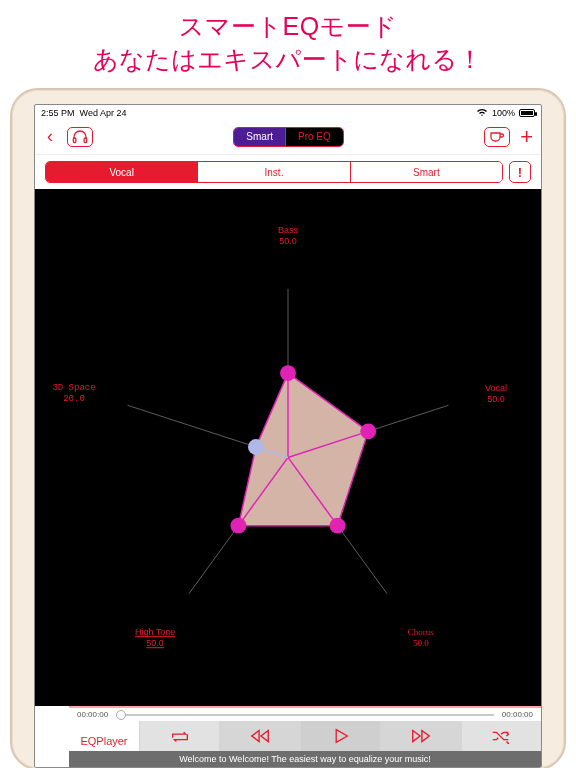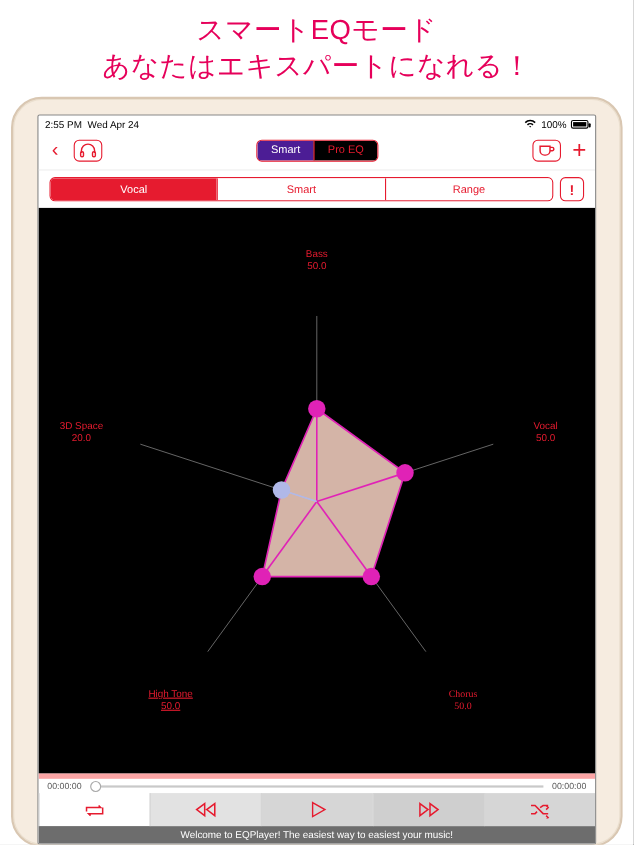--- a/index.html
+++ b/index.html
@@ -27,21 +27,21 @@
   .seg .seg-item + .seg-item { border-left: 1px solid #e61b2f; }
   .plus { color: #e61b2f; font-size: 22px; line-height: 20px; }
   .tabs-row { display: flex; align-items: stretch; padding: 6px 10px; gap: 6px; }
   .tabs { flex: 1; display: flex; border: 1px solid #e61b2f; border-radius: 5px; overflow: hidden; height: 22px; }
   .tab { flex: 1; font-size: 10px; display: flex; align-items: center; justify-content: center; color: #e61b2f; background: #fff; }
   .tab.active { background: #e61b2f; color: #fff; }
   .tab + .tab { border-left: 1px solid #e61b2f; }
   .alert-btn { width: 22px; height: 22px; border: 1px solid #e61b2f; border-radius: 5px; color: #e61b2f; display: flex; align-items: center; justify-content: center; font-size: 13px; font-weight: 700; }
   .chart { flex: 1; position: relative; background: #000000; }
   .axis-label { position: absolute; font-size: 9px; color: #e61b2f; text-align: center; line-height: 1.2; white-space: nowrap; }
-  .bottom { border-top: 5px solid #fca5a5; }
+  .bottom { border-top: 2px solid #fca5a5; margin-left: 34px; }
   .time-row { display: flex; align-items: center; padding: 2px 8px; font-size: 8px; color: #555; }
   .slider { flex: 1; margin: 0 8px; height: 2px; background: #c9c9c9; position: relative; }
   .slider .thumb { position: absolute; left: 0; top: -4px; width: 10px; height: 10px; border-radius: 50%; background: #fff; border: 1px solid #aaa; }
   .controls { display: flex; height: 30px; }
   .brand { width: 70px; display: flex; align-items: flex-end; justify-content: center; font-size: 11px; color: #e61b2f; padding-bottom: 4px; background: #fff; }
   .ctrl { flex: 1; display: flex; align-items: center; justify-content: center; border-left: 1px solid #d5d5d5; color: #e61b2f; }
   .ctrl svg { width: 22px; height: 16px; }
   .ctrl:nth-child(2){ background:#e2e2e2 } .ctrl:nth-child(3){ background:#d6d6d6 } .ctrl:nth-child(4){ background:#cfcfcf } .ctrl:nth-child(5){ background:#d6d6d6 } .ctrl:nth-child(6){ background:#e2e2e2 }
   .ticker { height: 16px; background: #6d6d6d; color: #fff; font-size: 9px; display: flex; align-items: center; justify-content: center; }
   .radar-node { fill: #e022b6; }
@@ -102,22 +102,22 @@
               <path d="M11 3h2a1.5 1.5 0 0 1 0 3h-2" fill="none" stroke="#e61b2f" stroke-width="1.3"></path>
             </svg>
         </span>
         <span class="plus">+</span>
       </div>
     </div>
 
     <div class="tabs-row">
       <div class="tabs">
         <div class="tab active">Vocal</div>
+        <div class="tab">Inst.</div>
         <div class="tab">Smart</div>
-        <div class="tab">Range</div>
       </div>
       <div class="alert-btn">!</div>
     </div>
 
     <div class="chart">
       <svg id="radar-svg" width="100%" height="100%" viewBox="0 0 510 470">
           <line class="gridline" x1="255" y1="245" x2="255" y2="75"></line>
           <line class="gridline" x1="255" y1="245" x2="416.67960777017606" y2="192.46711095625895"></line>
           <line class="gridline" x1="255" y1="245" x2="354.9234928897204" y2="382.5328890437411"></line>
           <line class="gridline" x1="255" y1="245" x2="155.07650711027958" y2="382.5328890437411"></line>
@@ -132,33 +132,34 @@
           <circle class="radar-node" cx="335.83980388508803" cy="218.73355547812946" r="8"></circle>
           <circle class="radar-node" cx="304.96174644486024" cy="313.76644452187054" r="8"></circle>
           <circle class="radar-node" cx="205.0382535551398" cy="313.76644452187054" r="8"></circle>
           <circle class="radar-node-weak" cx="222.66407844596478" cy="234.4934221912518" r="8"></circle>
         </svg>
       <div id="radar-labels">
           <div class="axis-label" style="left: 50%; top: 9.14894%; transform: translate(-50%, -50%);">Bass<br>50.0</div>
           <div class="axis-label" style="left: 91.1136%; top: 39.6739%; transform: translate(-50%, -50%);">Vocal<br>50.0</div>
           <div class="axis-label" style="left: 76.2595%; top: 86.9219%; transform: translate(-50%, -50%); font-family: Liberation Serif, serif;">Chorus<br>50.0</div>
           <div class="axis-label" style="left: 23.7405%; top: 86.9219%; transform: translate(-50%, -50%); text-decoration: underline;">High Tone<br>50.0</div>
-          <div class="axis-label" style="left: 7.70988%; top: 39.6739%; transform: translate(-50%, -50%);">3D Space<br>20.0</div>
+          <div class="axis-label" style="left: 7.70988%; top: 39.6739%; transform: translate(-50%, -50%); font-family: Liberation Mono, monospace;">3D Space<br>20.0</div>
         </div>
     </div>
 
     <div class="bottom">
       <div class="time-row">
         <span>00:00:00</span>
         <div class="slider">
             <div class="thumb"></div>
           </div>
         <span>00:00:00</span>
       </div>
       <div class="controls">
+        <div class="brand">EQPlayer</div>
         <div class="ctrl">
             <svg viewBox="0 0 24 16">
               <path d="M4 10V6h14l-2-2m4 2v6H6l2 2" fill="none" stroke="#e61b2f" stroke-width="1.5"></path>
             </svg>
           </div>
         <div class="ctrl">
             <svg viewBox="0 0 24 16">
               <path d="M11 2L3 8l8 6zM21 2l-8 6 8 6z" fill="none" stroke="#e61b2f" stroke-width="1.5"></path>
             </svg>
           </div>
@@ -171,17 +172,17 @@
             <svg viewBox="0 0 24 16">
               <path d="M3 2l8 6-8 6zM13 2l8 6-8 6z" fill="none" stroke="#e61b2f" stroke-width="1.5"></path>
             </svg>
           </div>
         <div class="ctrl">
             <svg viewBox="0 0 24 16">
               <path d="M3 4h4l8 8h5m0-8h-5L12 6M3 12h4l2-2m9-6l2 2-2 2m0 6l2 2-2 2" fill="none" stroke="#e61b2f" stroke-width="1.5"></path>
             </svg>
           </div>
       </div>
-      <div class="ticker">Welcome to EQPlayer! The easiest way to easiest your music!</div>
+      <div class="ticker">Welcome to Welcome! The easiest way to equalize your music!</div>
     </div>
 
   </div>
 </div>
 
 </body></html>

